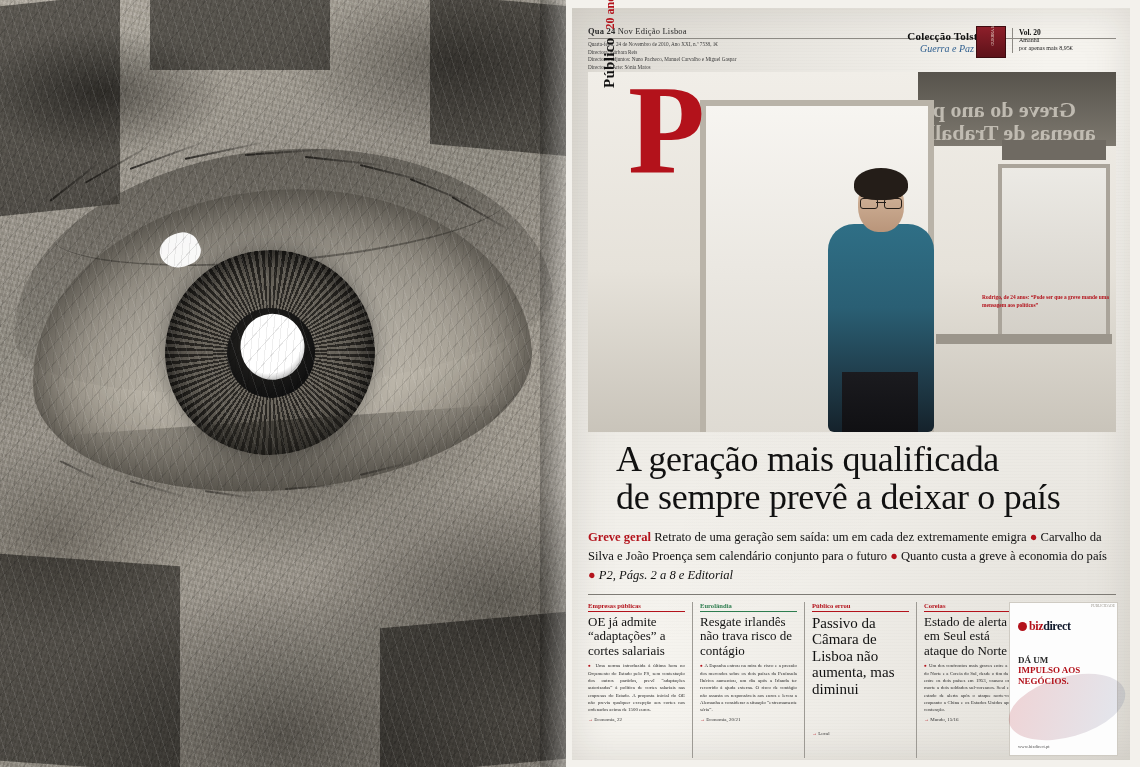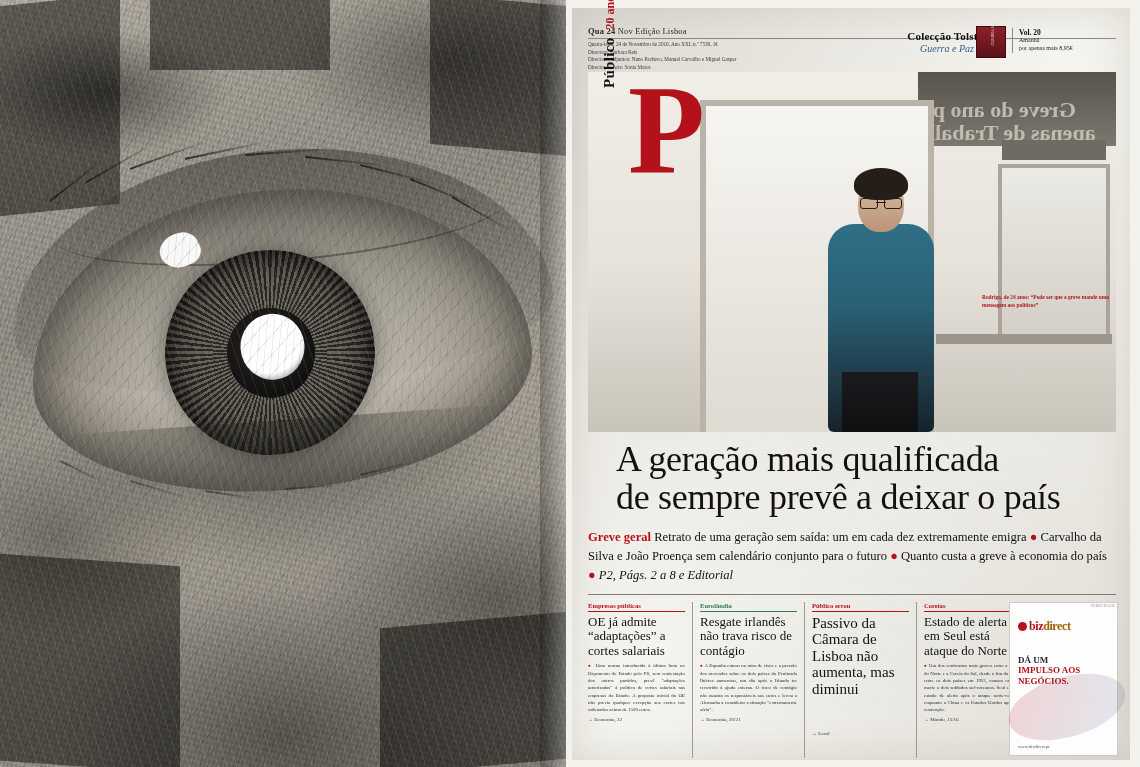--- a/index.html
+++ b/index.html
@@ -274,21 +274,21 @@
   .col-foot{font-size:5px;color:#333;margin-top:3px;}
   .col-foot .arrow{color:#b3121b;}
 
   
   .ad{
     position:absolute;left:437px;top:594px;width:107px;height:152px;
     background:#fdfdfd;border:.6px solid #cfcbc3;
   }
   .ad-tag{position:absolute;right:2px;top:1px;font-size:3.6px;color:#9a968e;}
   .ad-logo{position:absolute;left:8px;top:16px;font-size:12px;font-weight:bold;color:#b3121b;letter-spacing:-.4px;}
-  .ad-logo .blue{color:#a16207;text-align:center;}
+  .ad-logo .blue{color:#0f172a;text-align:center;}
   .ad-logo .dot{display:inline-block;width:9px;height:9px;border-radius:50%;background:#b3121b;margin-right:2px;vertical-align:-1px;}
   .ad-text{position:absolute;left:8px;top:52px;width:92px;font-size:9px;font-weight:bold;line-height:1.16;color:#2a2a2a;}
   .ad-text .em{color:#b3121b;}
   .ad-url{position:absolute;left:8px;bottom:6px;font-size:4.6px;color:#555;}
   .ad-swoosh{
     position:absolute;right:-10px;bottom:18px;width:120px;height:60px;
     border-radius:50%;
     background:linear-gradient(120deg, rgba(179,18,27,.18), rgba(27,79,138,.12));
     transform:rotate(-16deg);
   }

